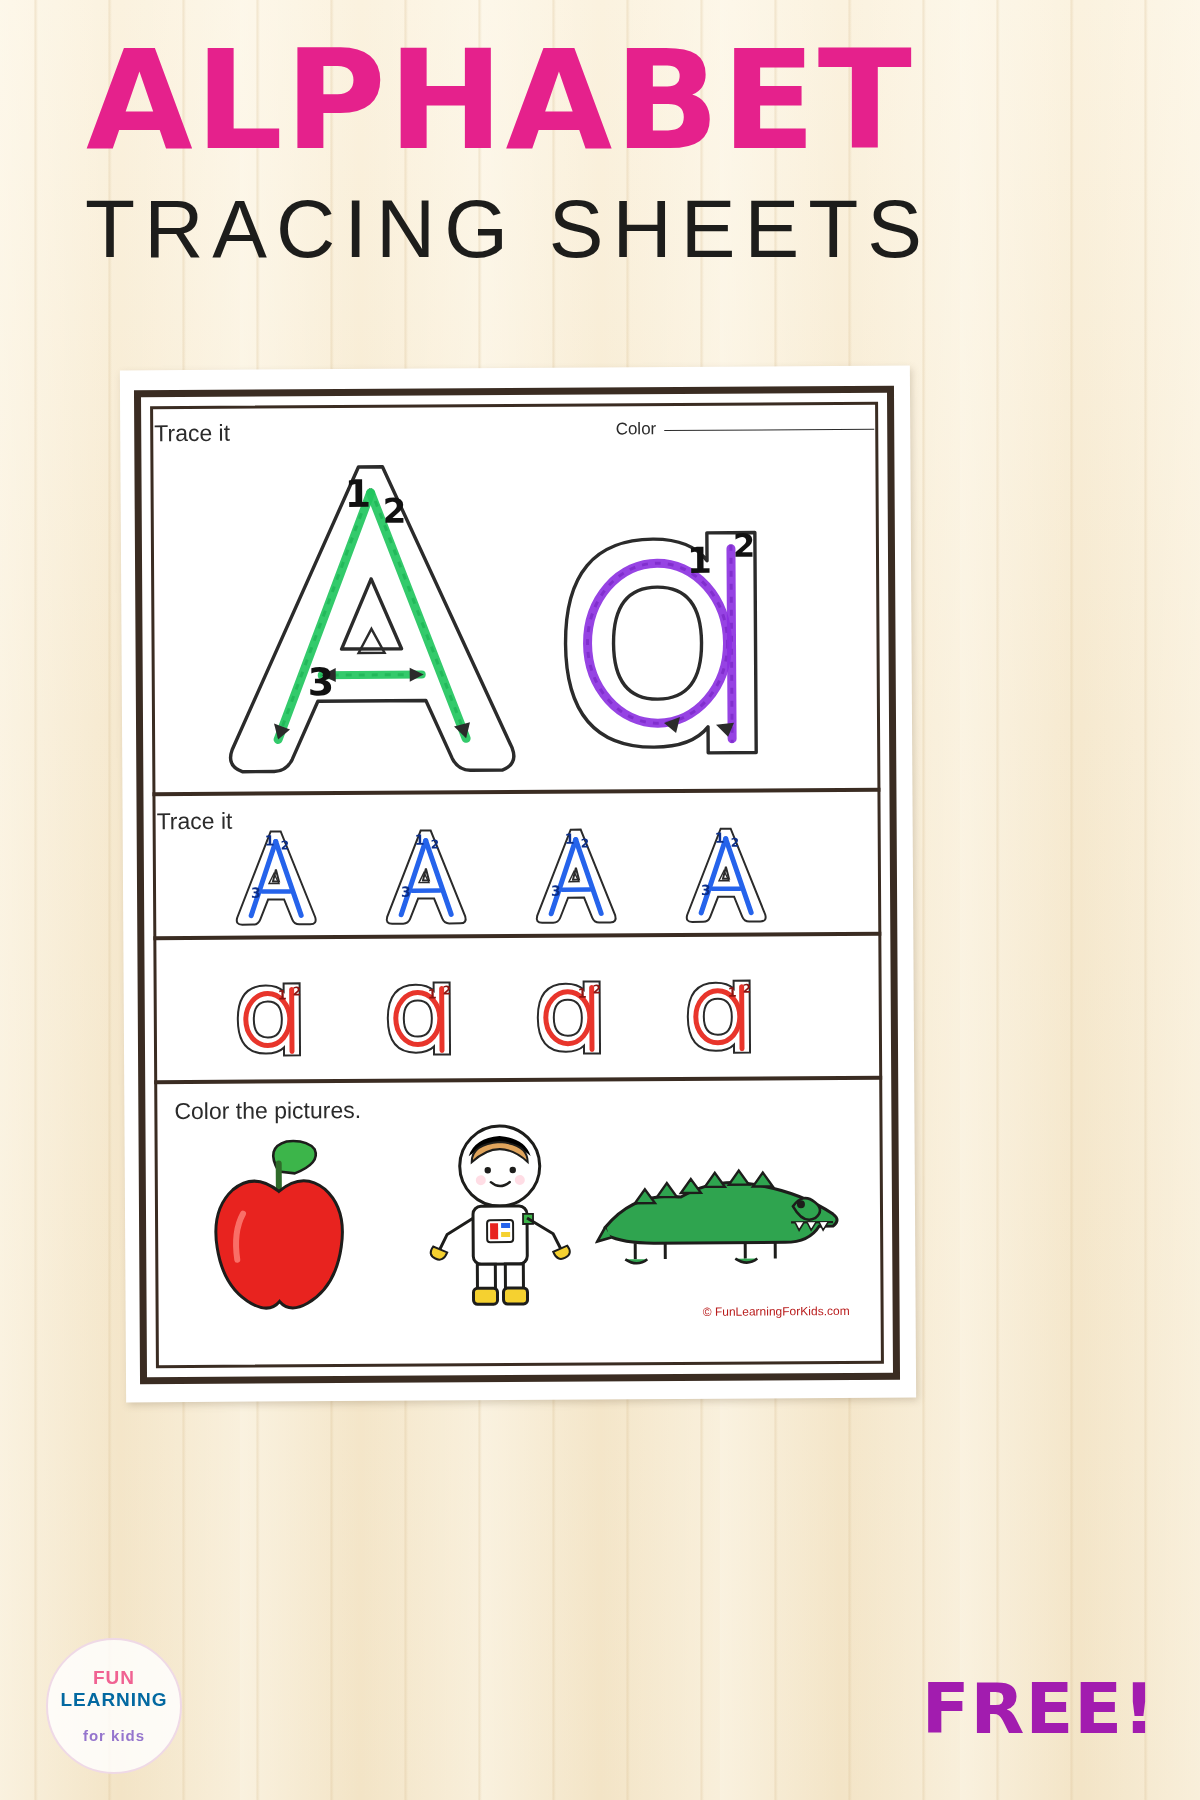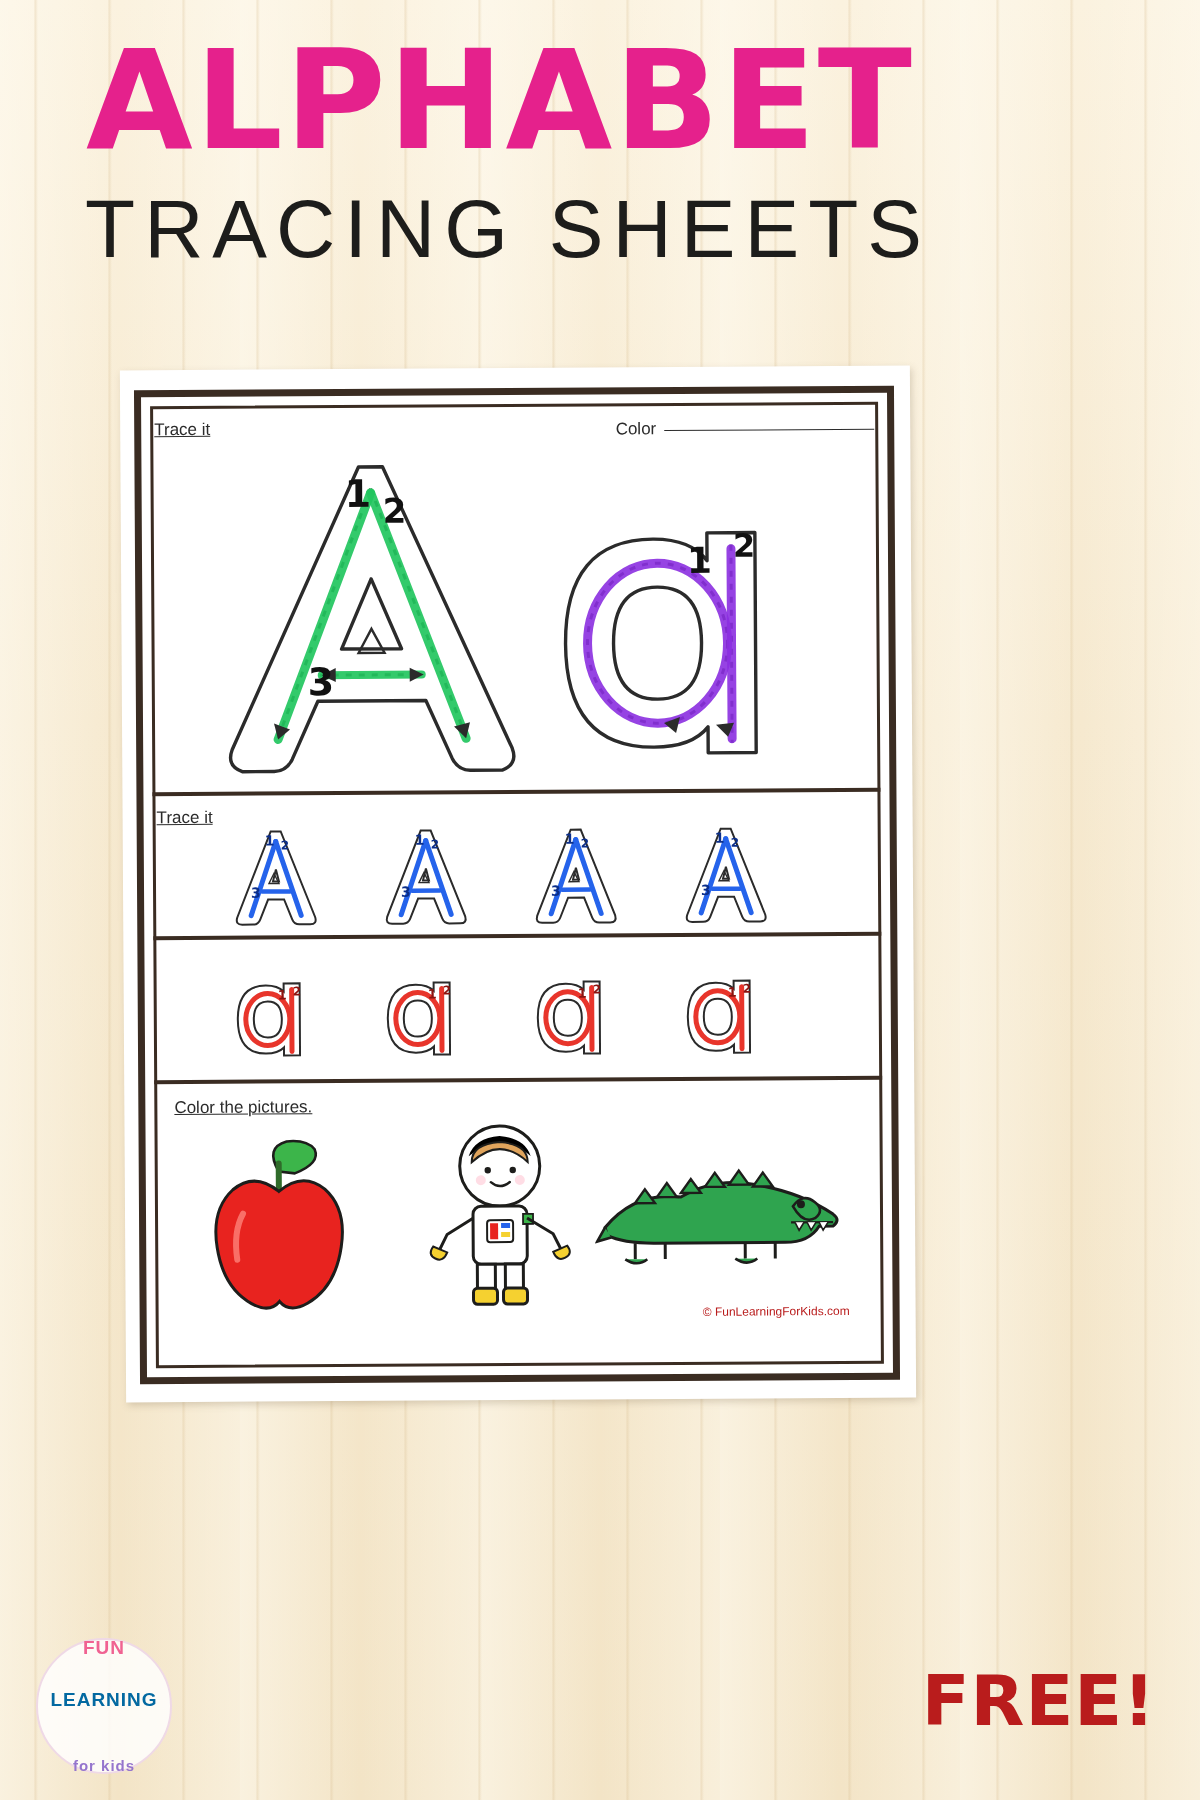--- a/index.html
+++ b/index.html
@@ -101,23 +101,22 @@
     border-bottom: 4px solid #3a2c22;
   }
   .band.b1 { top: 0px;   height: 386px; }
   .band.b2 { top: 390px; height: 140px; }
   .band.b3 { top: 534px; height: 140px; }
   .band.b4 { top: 678px; height: 250px; border-bottom: none; }
 
   .label {
     position: absolute;
     font-family: "Liberation Sans", sans-serif;
-    font-size: 17px;
+    font-size: 23px;
     color: #2b2b2b;
-    text-decoration: underline;
   }
   .name-field {
     position: absolute;
     right: 4px;
     top: 16px;
     font-size: 17px;
     color: #2b2b2b;
     white-space: nowrap;
   }
   .name-line {
@@ -132,46 +131,45 @@
   svg { display: block; }
 
   .big-letter-svg {
     position: absolute;
   }
   .row-svg { position: absolute; }
 
   
   .logo {
     position: absolute;
-    left: 36px;
+    left: 46px;
     bottom: 26px;
     width: 132px;
     height: 132px;
     border-radius: 50%;
     background: rgba(255,255,255,0.82);
     border: 2px solid #efd9e6;
     display: flex;
     flex-direction: column;
     align-items: center;
     justify-content: center;
     text-align: center;
     line-height: 1.12;
-    gap: 30px;
   }
   .logo .l1 { font-size: 19px; font-weight: 700; color: #f06292; letter-spacing: 1px; }
   .logo .l2 { font-size: 19px; font-weight: 700; color: #0369a1; letter-spacing: 1px; }
   .logo .l3 { font-size: 15px; font-weight: 700; color: #9575cd; letter-spacing: 1px; margin-top: 18px; }
   .free {
     position: absolute;
     right: 44px;
-    bottom: 58px;
+    bottom: 50px;
     font-family: "DejaVu Sans", sans-serif;
     font-weight: 700;
     font-size: 70px;
-    color: #b91c1c;
+    color: #a21caf;
     letter-spacing: 1px;
   }
   .watermark {
     position: absolute;
     right: 34px;
     bottom: 12px;
     font-size: 12px;
     color: #b91c1c;
   }
 </style>

